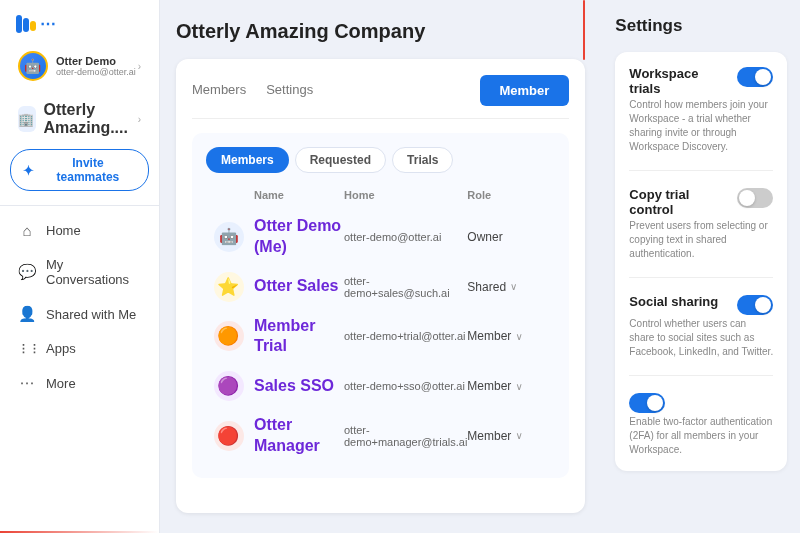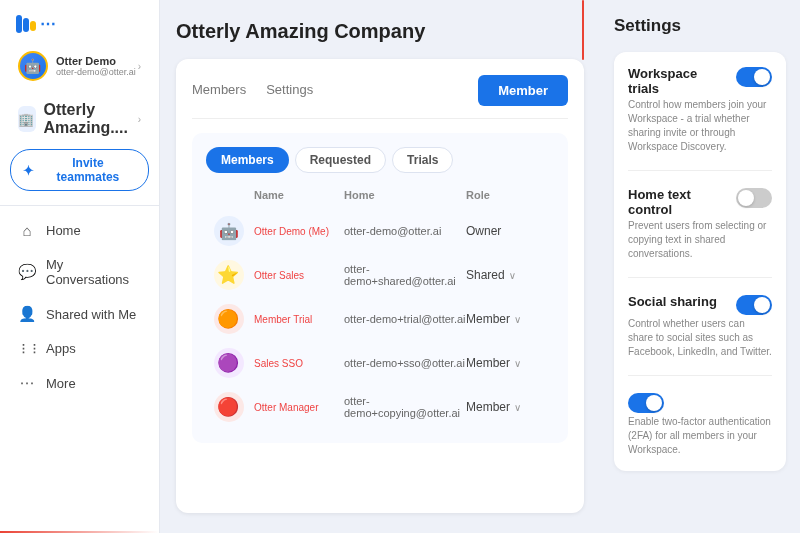--- a/index.html
+++ b/index.html
@@ -234,21 +234,21 @@
     }
     .member-avatar {
       width: 30px;
       height: 30px;
       border-radius: 50%;
       display: flex;
       align-items: center;
       justify-content: center;
       font-size: 16px;
     }
-    .member-name { font-size: 10px; font-weight: 400; color: #ef4444; line-height: 1.3; }
+    .member-name { font-size: 16px; font-weight: 700; color: #6d28d9; line-height: 1.3; }
     .member-email { font-size: 11px; color: #666; }
     .member-role {
       font-size: 12px;
       color: #444;
       display: flex;
       align-items: center;
       gap: 4px;
     }
     .role-chevron { font-size: 10px; color: #999; cursor: pointer; }
 
@@ -423,21 +423,21 @@
           <div class="member-name">Otter Demo (Me)</div>
           <div class="member-email">otter-demo@otter.ai</div>
           <div class="member-role">
             <span>Owner</span>
           </div>
         </div>
 
         <div class="member-row">
           <div class="member-avatar" style="background:#fff8e1;font-size:18px;">⭐</div>
           <div class="member-name">Otter Sales</div>
-          <div class="member-email">otter-demo+shared@otter.ai</div>
+          <div class="member-email">otter-demo+sales@such.ai</div>
           <div class="member-role">
             <span>Shared</span>
             <span class="role-chevron">∨</span>
           </div>
         </div>
 
         <div class="member-row">
           <div class="member-avatar" style="background:#fce8e6;font-size:18px;">🟠</div>
           <div class="member-name">Member Trial</div>
           <div class="member-email">otter-demo+trial@otter.ai</div>
@@ -453,21 +453,21 @@
           <div class="member-email">otter-demo+sso@otter.ai</div>
           <div class="member-role">
             <span>Member</span>
             <span class="role-chevron">∨</span>
           </div>
         </div>
 
         <div class="member-row">
           <div class="member-avatar" style="background:#fce8e6;font-size:18px;">🔴</div>
           <div class="member-name">Otter Manager</div>
-          <div class="member-email">otter-demo+copying@otter.ai</div>
+          <div class="member-email">otter-demo+manager@trials.ai</div>
           <div class="member-role">
             <span>Member</span>
             <span class="role-chevron">∨</span>
           </div>
         </div>
       </div>
     </div>
   </div>
 </div>
 
@@ -483,26 +483,26 @@
           <div class="toggle-knob"></div>
         </div>
       </div>
       <p class="setting-desc">Control how members join your Workspace - a trial whether sharing invite or through Workspace Discovery.</p>
     </div>
 
     <hr class="setting-divider">
 
     <div class="setting-item">
       <div class="setting-row">
-        <span class="setting-name">Home text control</span>
+        <span class="setting-name">Copy trial control</span>
         <div class="toggle off">
           <div class="toggle-knob"></div>
         </div>
       </div>
-      <p class="setting-desc">Prevent users from selecting or copying text in shared conversations.</p>
+      <p class="setting-desc">Prevent users from selecting or copying text in shared authentication.</p>
     </div>
 
     <hr class="setting-divider">
 
     <div class="setting-item">
       <div class="setting-row">
         <span class="setting-name">Social sharing</span>
         <div class="toggle on">
           <div class="toggle-knob"></div>
         </div>

